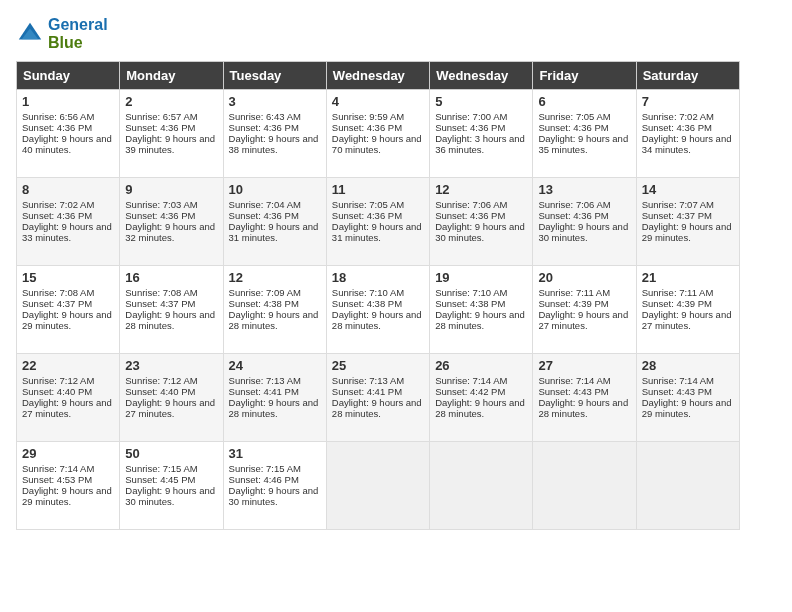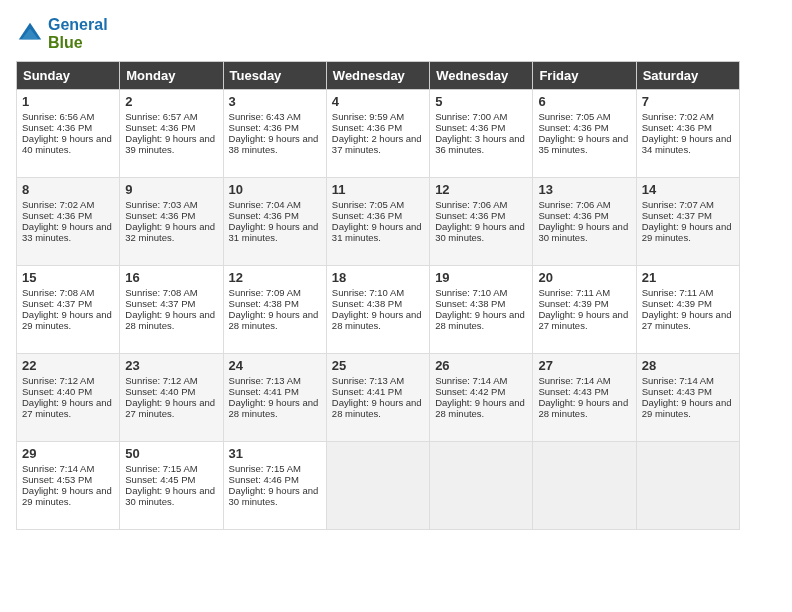--- a/index.html
+++ b/index.html
@@ -139,21 +139,21 @@
           <td>
             <span class="day-num">3</span>
             <div>Sunrise: 6:43 AM</div>
             <div>Sunset: 4:36 PM</div>
             <div>Daylight: 9 hours and 38 minutes.</div>
           </td>
           <td>
             <span class="day-num">4</span>
             <div>Sunrise: 9:59 AM</div>
             <div>Sunset: 4:36 PM</div>
-            <div>Daylight: 2 hours and 37 minutes.</div>
+            <div>Daylight: 9 hours and 70 minutes.</div>
           </td>
           <td>
             <span class="day-num">5</span>
             <div>Sunrise: 7:00 AM</div>
             <div>Sunset: 4:36 PM</div>
             <div>Daylight: 3 hours and 36 minutes.</div>
           </td>
           <td>
             <span class="day-num">6</span>
             <div>Sunrise: 7:05 AM</div>

